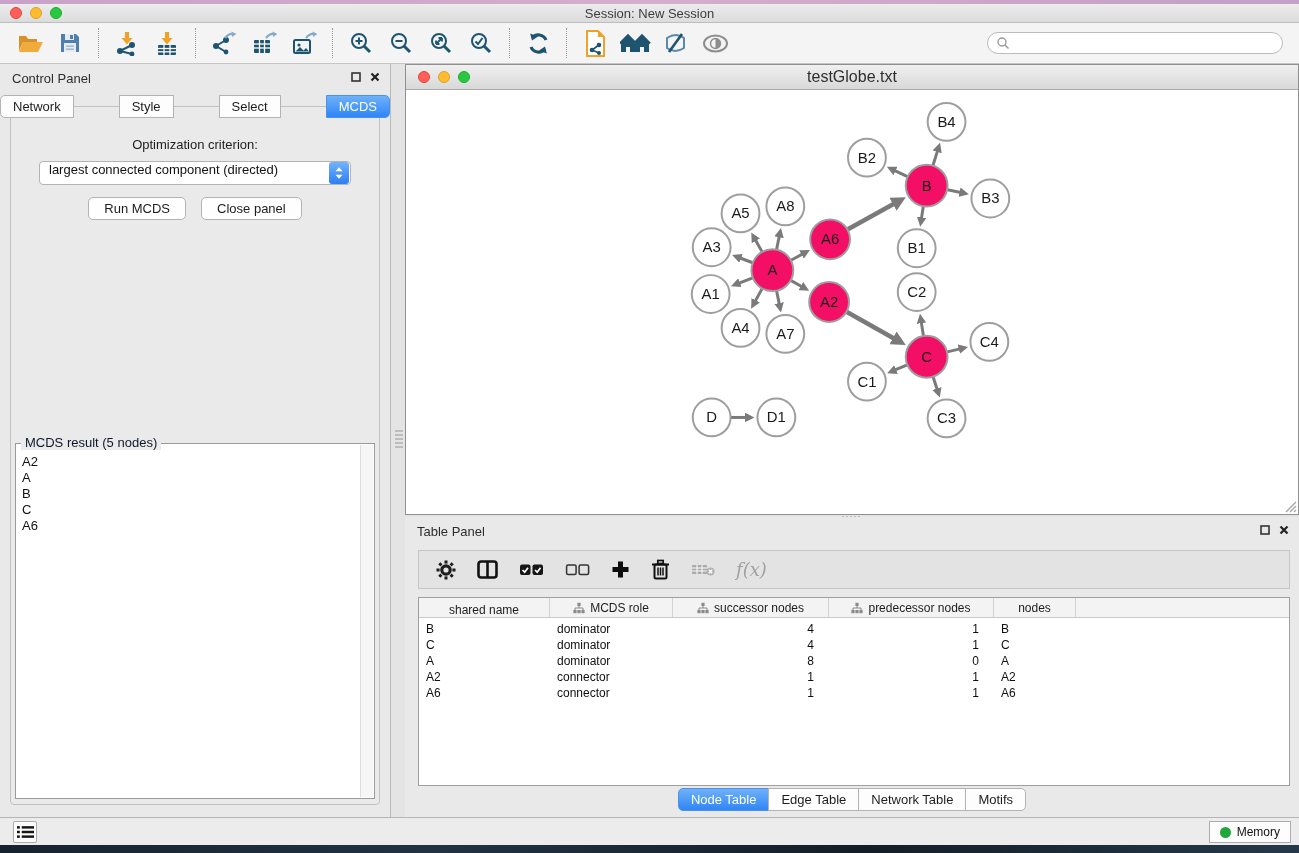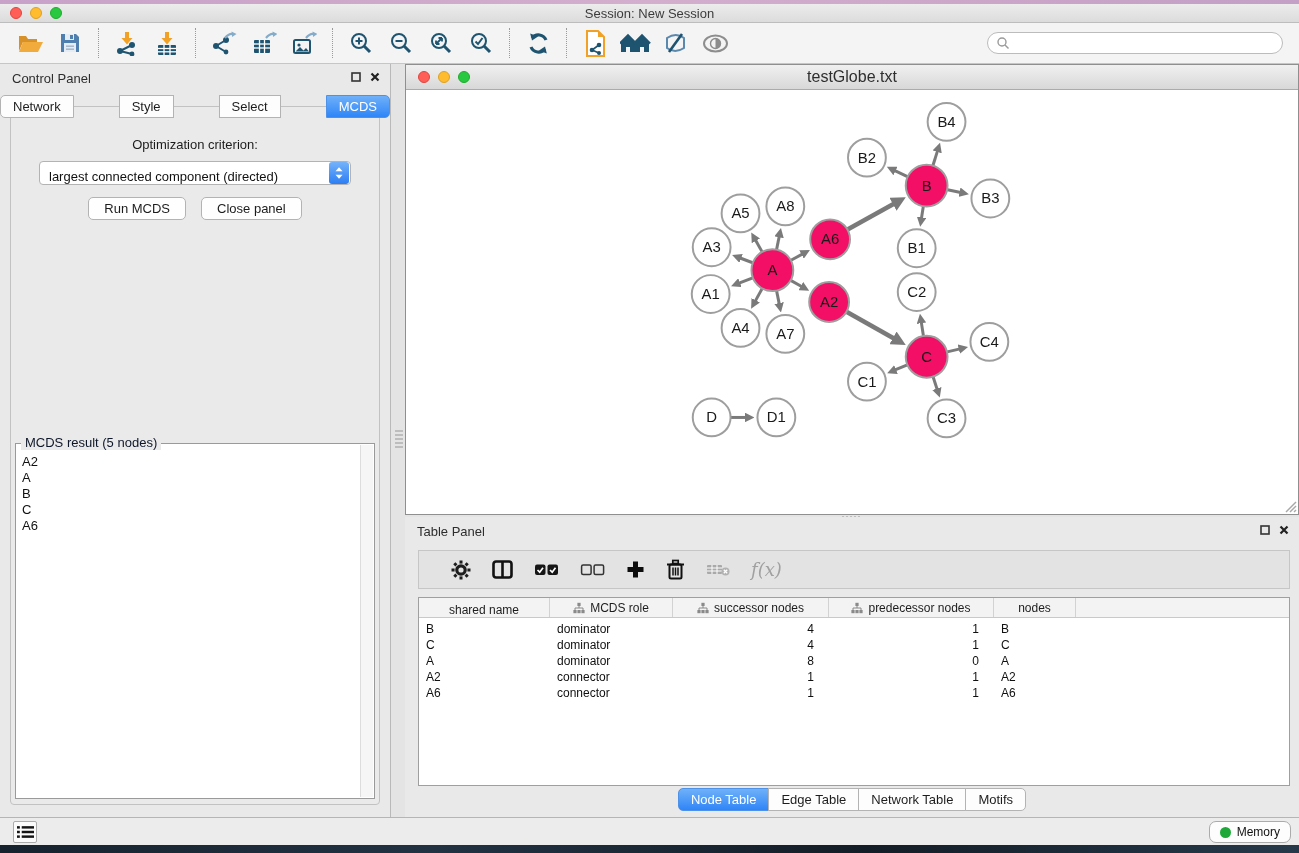--- a/index.html
+++ b/index.html
@@ -44,21 +44,21 @@
   .ctab-row { position:absolute; top:31px; left:0; right:0; display:flex; justify-content:space-between; z-index:2; }
   .seg { border:1px solid #b3b3b3; background:#fdfdfd; padding:3px 12px; font-size:13px;
          color:#1d1d1d; margin-left:-1px; }
   .seg:first-child { border-radius:5px 0 0 5px; margin-left:0; }
   .seg:last-child { border-radius:0 5px 5px 0; }
   .seg.active { background:linear-gradient(#6fb1f9,#2f85f7); color:#fff; border-color:#4d92e8; }
   .cp-inner { position:absolute; left:10px; right:10px; top:42px; bottom:12px;
               border:1px solid #c2c2c2; border-radius:4px; background:#eaeaea; }
   .opt-label { margin-top:30px; text-align:center; font-size:13px; color:#1c1c1c; }
   .dropdown { margin:9px auto 0 auto; width:312px; height:24px; background:#fff;
-              border:1px solid #b3b3b3; border-radius:4px; display:flex; align-items:flex-end; overflow:hidden; }
+              border:1px solid #b3b3b3; border-radius:4px; display:flex; align-items:flex-start; overflow:hidden; }
   .dropdown-value { flex:1; font-size:13px; color:#111; padding-left:9px; white-space:nowrap; }
   .dropdown-stepper { width:20px; height:22px; margin:0 1px; border-radius:3px;
                       background:linear-gradient(#74b2fa,#2c7ef4); display:flex; align-items:center; justify-content:center; }
   .btn-row { margin-top:12px; display:flex; justify-content:center; gap:15px; }
   .push-btn { background:#fefefe; border:1px solid #b3b3b3; border-radius:5px; padding:3px 15px;
               font-size:13px; color:#1c1c1c; font-family:"Liberation Sans", sans-serif; }
   .groupbox { position:absolute; left:4px; right:4px; top:336px; bottom:5px;
               border:1px solid #9a9a9a; background:#fff; }
   .groupbox-legend { position:absolute; top:-9px; left:5px; background:#eaeaea; padding:0 4px;
                      font-size:13px; color:#0f172a; }
@@ -78,42 +78,42 @@
   #graph-svg { position:absolute; inset:0; width:100%; height:100%; }
   .resize-grip { position:absolute; right:1px; bottom:1px; }
   .v-grip { position:absolute; left:395px; top:430px; width:8px; height:18px;
             background:repeating-linear-gradient(#bdbdbd 0 2px, transparent 2px 4px); }
   .h-grip { position:absolute; left:842px; top:516px; width:18px; height:6px;
             background:repeating-linear-gradient(90deg,#bdbdbd 0 2px, transparent 2px 4px); }
 
   
   .table-panel { position:absolute; left:405px; top:517px; width:894px; height:300px; background:#e9e9e9; }
   .tp-toolbar { position:absolute; left:13px; right:9px; top:33px; height:39px; background:#e3e3e3;
-                border:1px solid #c6c6c6; display:flex; align-items:center; gap:21px; padding-left:32px; }
+                border:1px solid #c6c6c6; display:flex; align-items:center; gap:21px; padding-left:17px; }
   .tp-toolbar .ticon { display:flex; align-items:center; }
   .fx-label { font-family:"DejaVu Serif", serif; font-style:italic; font-size:18px; color:#a0a0a0; }
   .data-table { position:absolute; left:13px; right:9px; top:80px; bottom:31px; background:#fff;
                 border:1px solid #9f9f9f; overflow:hidden; }
   .dt-header { display:flex; height:20px; background:#f3f3f3; border-bottom:1px solid #c9c9c9; }
   .dt-hcell { display:flex; align-items:center; justify-content:center; gap:5px; font-size:12px;
               color:#1d1d1d; border-right:1px solid #d2d2d2; height:100%; }
   .dt-hcell.filler { border-right:none; flex:1; }
   .dt-row { display:flex; height:16px; align-items:center; }
   .dt-cell { font-size:12px; color:#101010; white-space:nowrap; overflow:hidden; }
   .dt-cell.left { text-align:left; padding-left:7px; }
   .dt-cell.right { text-align:right; padding-right:15px; }
   .tp-tabs { position:absolute; left:0; right:0; bottom:6px; display:flex; justify-content:center; }
 
   
   .statusbar { position:absolute; left:0; right:0; top:817px; height:28px; background:#ececec;
                border-top:1px solid #b5b5b5; }
   .list-btn { position:absolute; left:13px; top:3px; width:24px; height:22px; background:#fbfbfb;
               border:1px solid #ababab; border-radius:2px; display:flex; align-items:center; justify-content:center; }
   .memory-btn { position:absolute; right:8px; top:3px; height:22px; background:#fdfdfd;
-                border:1px solid #ababab; border-radius:7px; display:flex; align-items:center;
+                border:1px solid #ababab; border-radius:0; display:flex; align-items:center;
                 gap:6px; padding:0 10px; }
   .memory-dot { width:11px; height:11px; border-radius:50%; background:#1fa83a; }
   .memory-text { font-size:12px; color:#111; }
 </style>
 </head>
 <body>
 
 <div class="screen">
   <div class="wall-top"></div>
 

